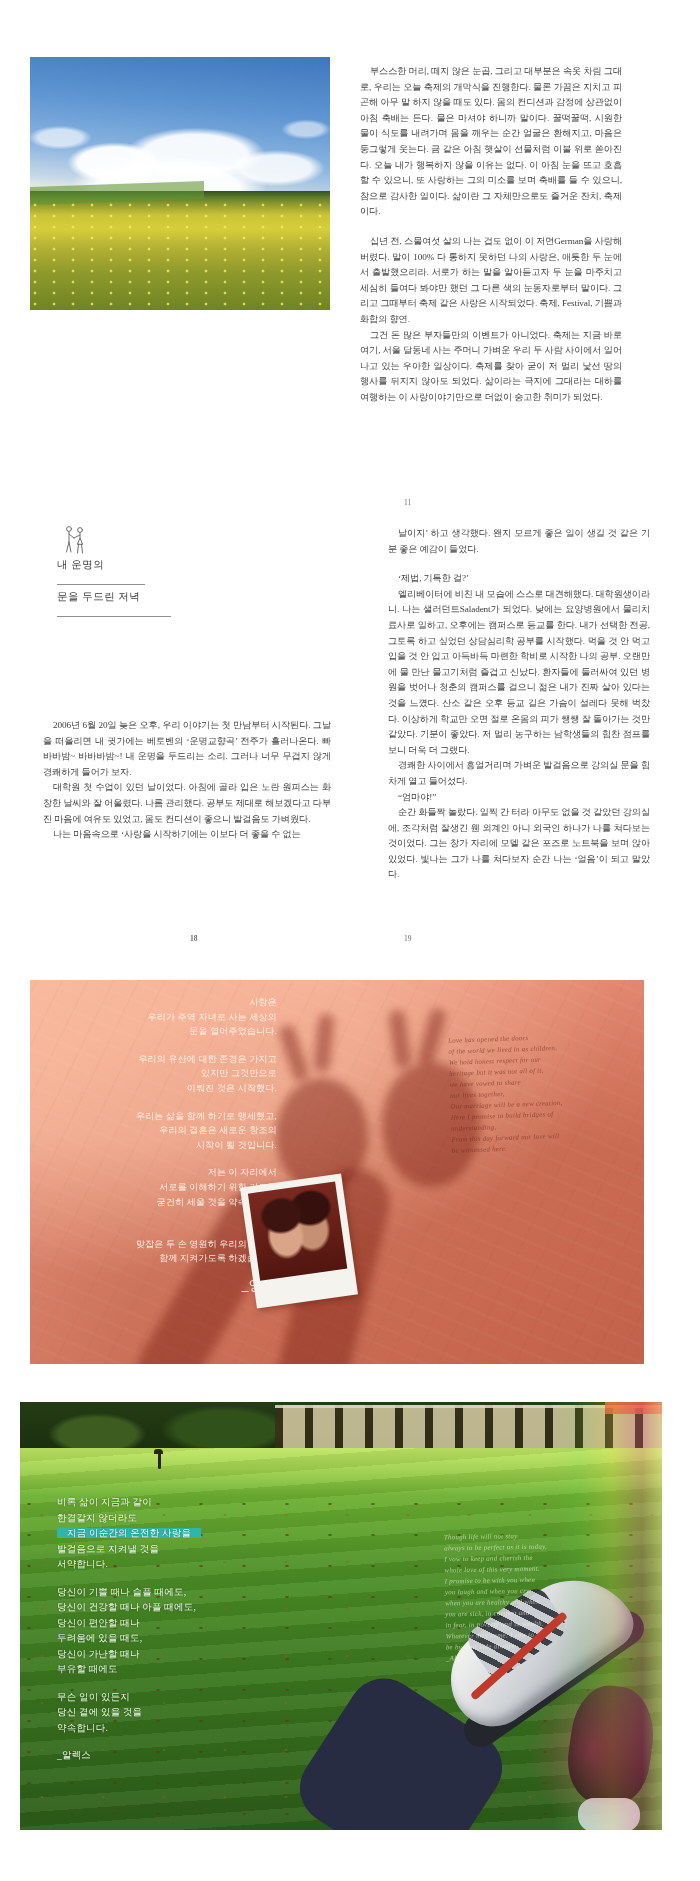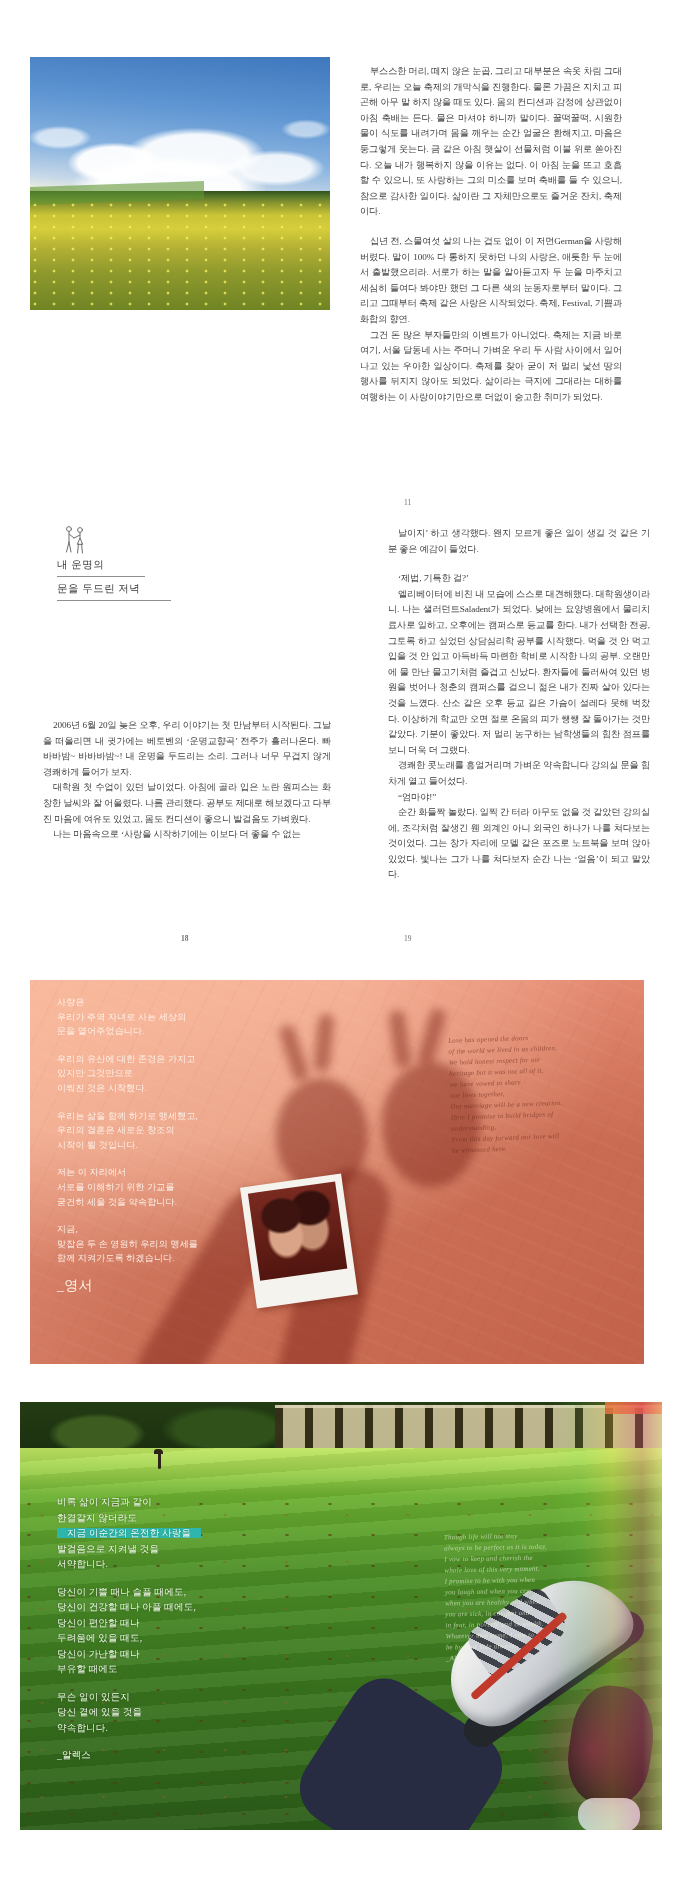--- a/index.html
+++ b/index.html
@@ -30,35 +30,35 @@
   .p1-speckle{position:absolute;left:0;bottom:0;width:100%;height:44%;opacity:.85;
     background-image:
       radial-gradient(2px 2px at 5px 6px,rgba(250,240,100,.9) 0 1.2px,transparent 1.7px),
       radial-gradient(1.6px 1.6px at 14px 2px,rgba(240,225,80,.75) 0 1px,transparent 1.5px);
     background-size:19px 11px,13px 9px;}
   .p1-vign{position:absolute;inset:0;background:radial-gradient(180% 120% at 50% 45%,transparent 60%,rgba(20,40,90,.18) 100%);}
 
   
   .ch-icon{left:62px;top:524px;width:26px;height:32px;}
   .ch-title{left:57px;top:558px;color:#3a3a3a;font-size:10.5px;letter-spacing:.5px;}
-  .ch-title .t{border-bottom:1px solid #8f8f8f;padding:0 2px 4px 0;margin-bottom:5px;}
+  .ch-title .t{border-bottom:1px solid #8f8f8f;padding:0 2px 12px 0;margin-bottom:5px;}
   .ch-title .t1{width:86px;}
   .ch-title .t2{width:112px;}
 
   
   .pink{left:30px;top:980px;width:614px;height:384px;overflow:hidden;
     background:
       radial-gradient(120% 100% at 18% 12%,rgba(255,200,170,.55) 0 30%,transparent 65%),
       radial-gradient(160% 130% at 80% 95%,rgba(160,70,45,.35) 0 40%,transparent 75%),
       linear-gradient(145deg,#f0a78c 0%,#e8927a 35%,#df7f66 70%,#d5705a 100%);}
   .pink-tex{position:absolute;inset:0;opacity:.5;
     background:
       repeating-linear-gradient(23deg,rgba(255,255,255,.05) 0 3px,transparent 3px 17px),
       repeating-linear-gradient(-64deg,rgba(120,40,25,.05) 0 2px,transparent 2px 23px);}
-  .vpoem{color:rgba(255,244,236,.95);font-size:9px;line-height:14.6px;letter-spacing:.2px;}
+  .vpoem{color:rgba(255,244,236,.95);font-size:9px;line-height:14.6px;letter-spacing:.2px;text-align:right;}
   .vpoem .stanza{margin:0 0 13px;}
   .vsig{font-size:14px;color:rgba(255,244,236,.95);}
   .shadow{position:absolute;background:rgba(130,38,26,.5);filter:blur(5px);}
   .polaroid{left:218px;top:200px;width:102px;height:122px;background:#f5f3ee;
     transform:rotate(-8deg);box-shadow:2px 3px 6px rgba(110,35,22,.5);}
   .polaroid .ph{position:absolute;left:7px;top:7px;width:88px;height:88px;
     background:
       radial-gradient(30px 26px at 34% 30%,#3d1410 0 60%,transparent 72%),
       radial-gradient(30px 26px at 68% 26%,#35100c 0 60%,transparent 72%),
       radial-gradient(26px 32px at 36% 54%,#d9a487 0 58%,transparent 72%),
@@ -147,25 +147,25 @@
 <div class="abs ktext" style="left:43px;top:718px;width:288px;">
   <p class="para">2006년 6월 20일 늦은 오후, 우리 이야기는 첫 만남부터 시작된다. 그날을 떠올리면 내 귓가에는 베토벤의 ‘운명교향곡’ 전주가 흘러나온다. 빠바바밤~ 바바바밤~! 내 운명을 두드리는 소리. 그러나 너무 무겁지 않게 경쾌하게 들어가 보자.</p>
   <p class="para">대학원 첫 수업이 있던 날이었다. 아침에 골라 입은 노란 원피스는 화창한 날씨와 잘 어울렸다. 나름 관리했다. 공부도 제대로 해보겠다고 다부진 마음에 여유도 있었고, 몸도 컨디션이 좋으니 발걸음도 가벼웠다.</p>
   <p class="para">나는 마음속으로 ‘사랑을 시작하기에는 이보다 더 좋을 수 없는</p>
 </div>
 
 <div class="abs ktext" style="left:388px;top:526px;width:262px;">
   <p class="para">날이지’ 하고 생각했다. 왠지 모르게 좋은 일이 생길 것 같은 기분 좋은 예감이 들었다.</p>
   <p class="para gap-top">‘제법, 기특한 걸?’</p>
   <p class="para">엘리베이터에 비친 내 모습에 스스로 대견해했다. 대학원생이라니. 나는 샐러던트Saladent가 되었다. 낮에는 요양병원에서 물리치료사로 일하고, 오후에는 캠퍼스로 등교를 한다. 내가 선택한 전공, 그토록 하고 싶었던 상담심리학 공부를 시작했다. 먹을 것 안 먹고 입을 것 안 입고 아득바득 마련한 학비로 시작한 나의 공부. 오랜만에 물 만난 물고기처럼 즐겁고 신났다. 환자들에 둘러싸여 있던 병원을 벗어나 청춘의 캠퍼스를 걸으니 젊은 내가 진짜 살아 있다는 것을 느꼈다. 산소 같은 오후 등교 길은 가슴이 설레다 못해 벅찼다. 이상하게 학교만 오면 절로 온몸의 피가 쌩쌩 잘 돌아가는 것만 같았다. 기분이 좋았다. 저 멀리 농구하는 남학생들의 힘찬 점프를 보니 더욱 더 그랬다.</p>
-  <p class="para">경쾌한 콧노래를 흥얼거리며 가벼운 약속합니다 강의실 문을 힘차게 열고 들어섰다.</p>
+  <p class="para">경쾌한 사이에서 흥얼거리며 가벼운 발걸음으로 강의실 문을 힘차게 열고 들어섰다.</p>
   <p class="para">“엄마야!”</p>
   <p class="para">순간 화들짝 놀랐다. 일찍 간 터라 아무도 없을 것 같았던 강의실에, 조각처럼 잘생긴 웬 외계인 아니 외국인 하나가 나를 쳐다보는 것이었다. 그는 창가 자리에 모델 같은 포즈로 노트북을 보며 앉아 있었다. 빛나는 그가 나를 쳐다보자 순간 나는 ‘얼음’이 되고 말았다.</p>
 </div>
-<div class="abs pagenum" style="left:181px;top:934px;font-weight:bold;">18</div>
+<div class="abs pagenum" style="left:190px;top:934px;font-weight:bold;">18</div>
 <div class="abs pagenum" style="left:404px;top:934px;">19</div>
 
 <div class="abs pink">
   <div class="pink-tex"></div>
 
   <div class="shadow" style="left:150px;top:200px;width:60px;height:230px;border-radius:30px;transform:rotate(30deg);"></div>
   <div class="shadow" style="left:268px;top:185px;width:70px;height:250px;border-radius:35px;transform:rotate(14deg);"></div>
   <div class="shadow" style="left:246px;top:98px;width:92px;height:115px;border-radius:50%;"></div>
   <div class="shadow" style="left:352px;top:82px;width:98px;height:125px;border-radius:50%;"></div>
   <div class="shadow" style="left:256px;top:44px;width:16px;height:58px;border-radius:8px;transform:rotate(-18deg);"></div>

